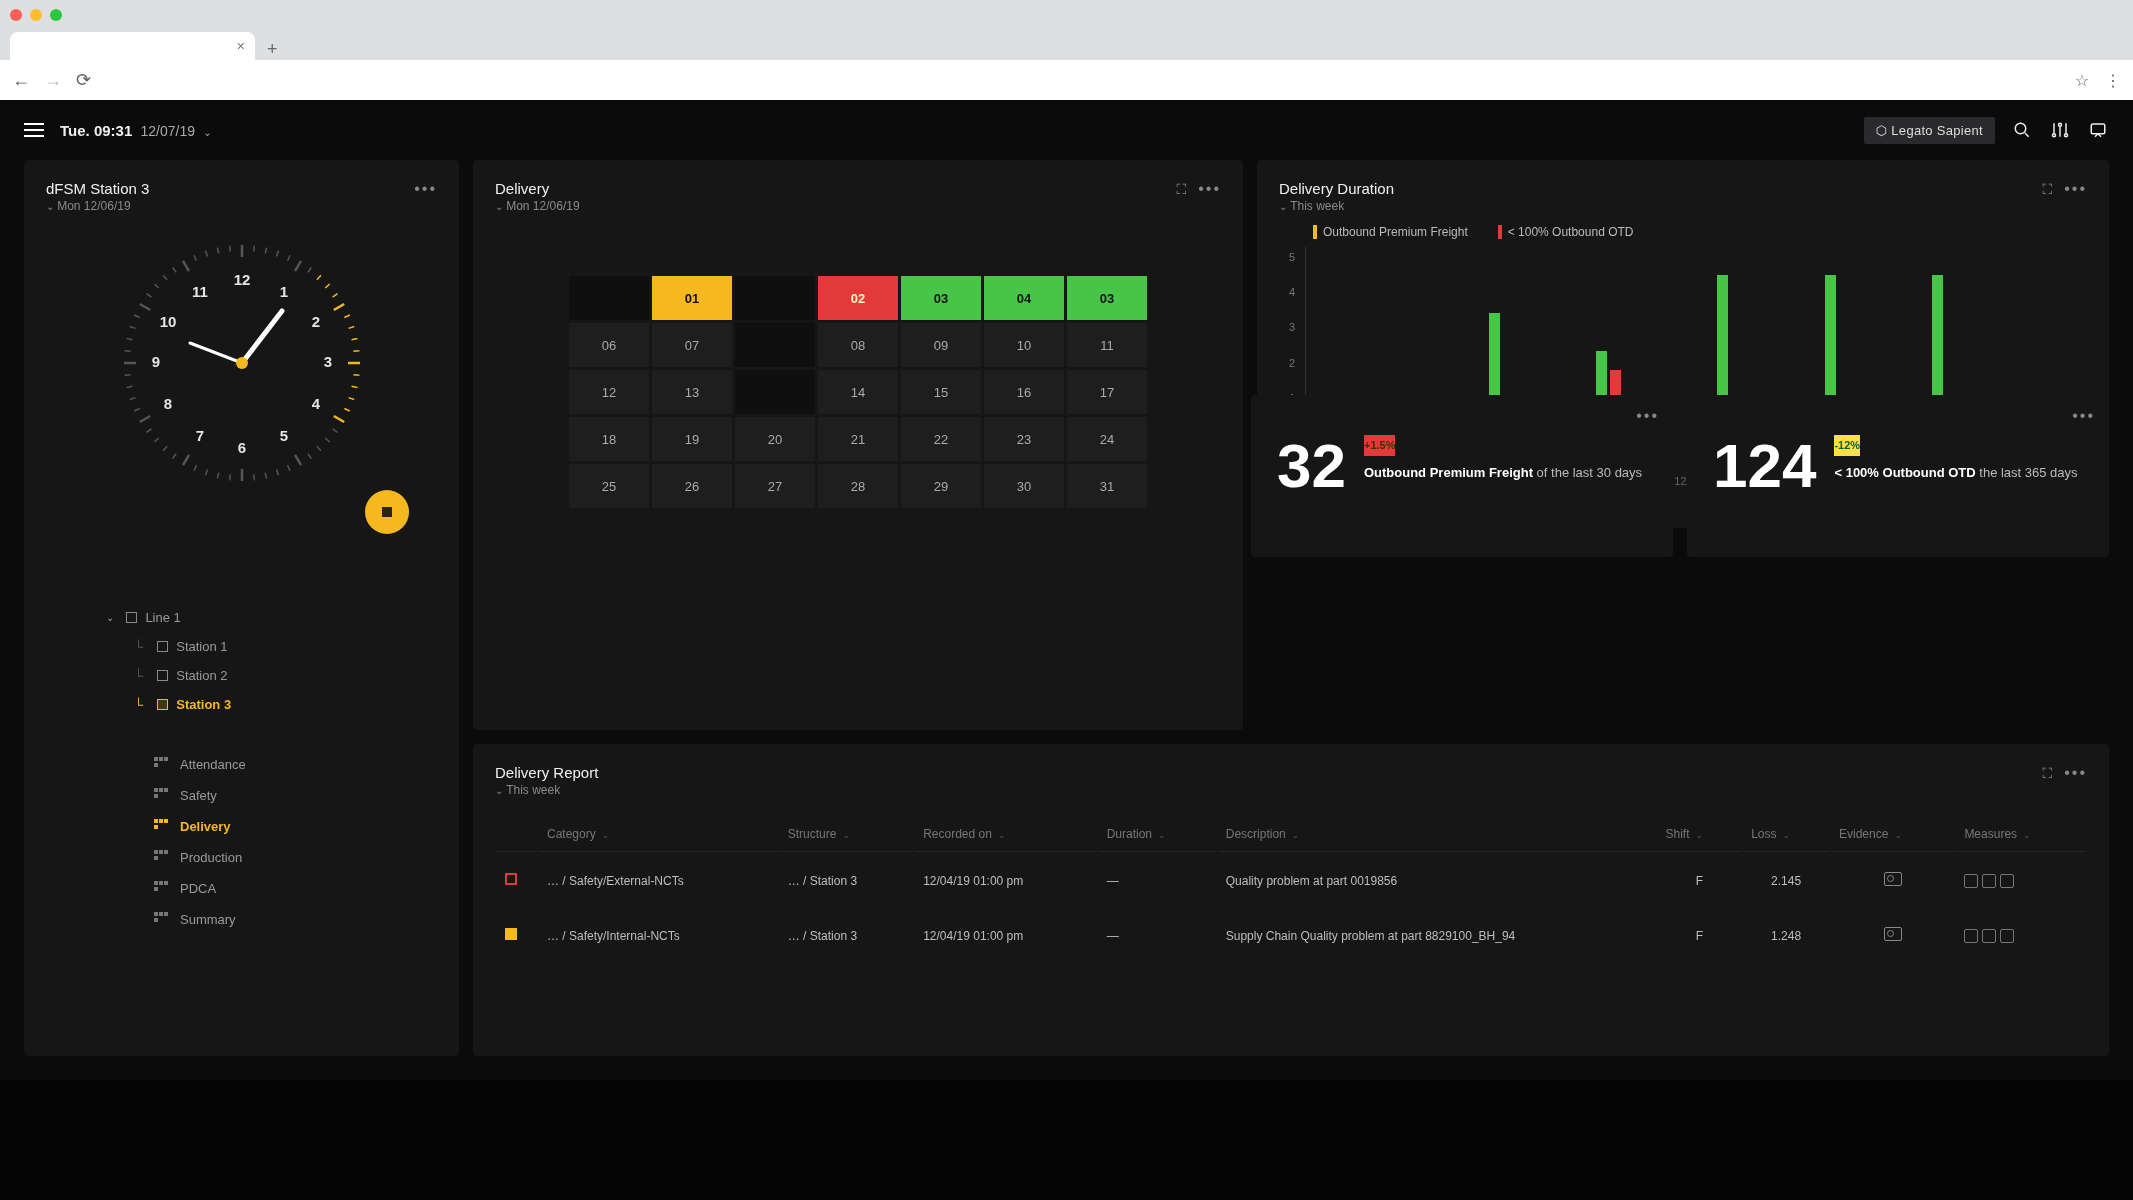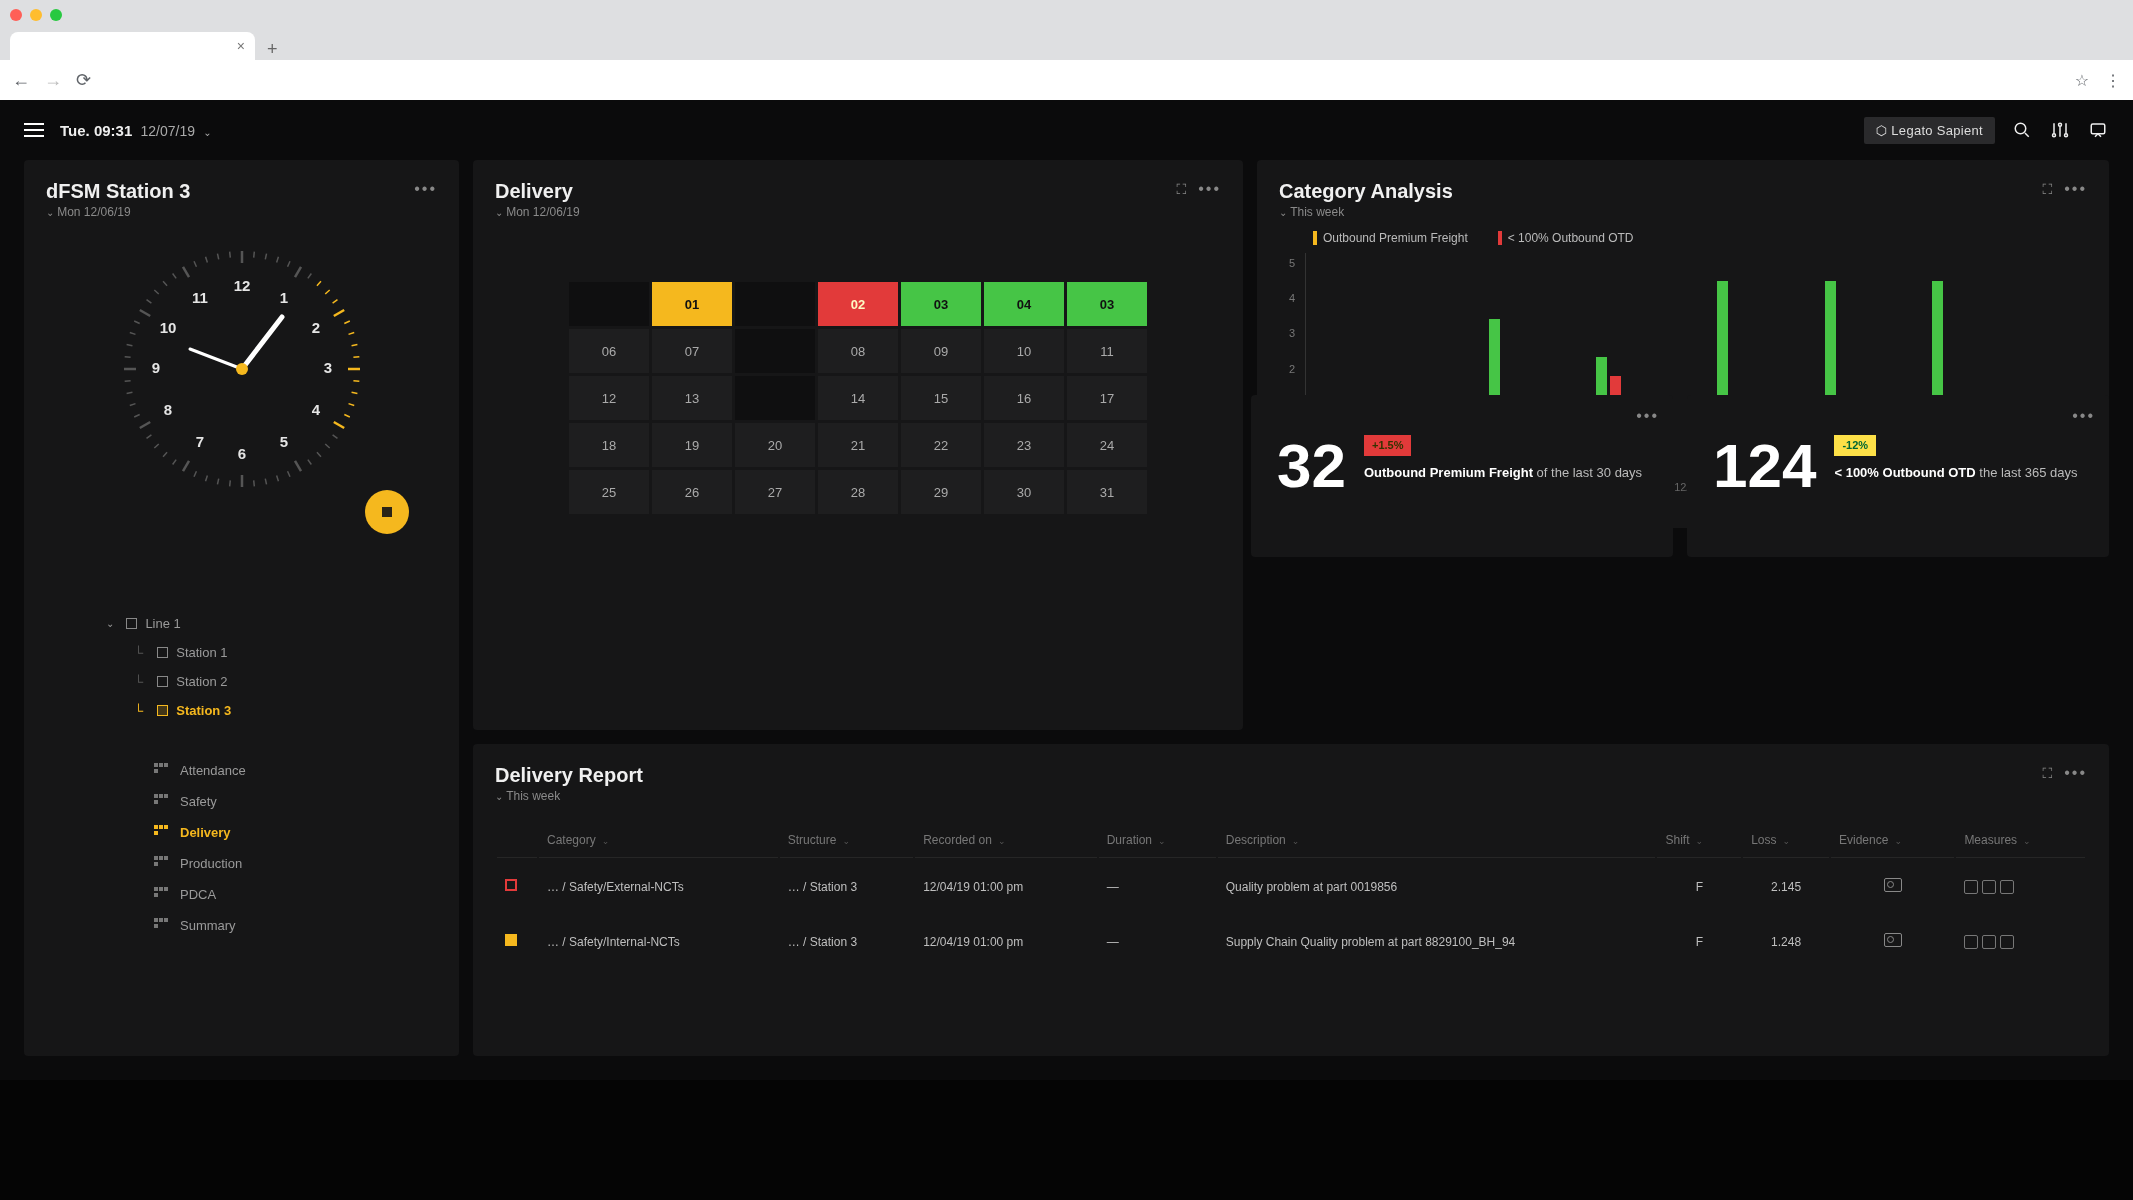--- a/index.html
+++ b/index.html
@@ -20,21 +20,21 @@
 .hamb{display:flex;flex-direction:column;gap:4px;cursor:pointer}
 .hamb span{width:20px;height:2px;background:#fff}
 .dt{font-size:15px;font-weight:600}
 .dt small{font-weight:400;color:#aaa;margin-left:4px;font-size:14px}
 .spacer{flex:1}
 .brand{background:#2a2a2c;padding:6px 12px;border-radius:2px;font-size:13px;color:#ddd;letter-spacing:.3px}
 .ticon{width:22px;height:22px;display:flex;align-items:center;justify-content:center;cursor:pointer;color:#eee}
 .main{flex:1;display:grid;grid-template-columns:435px 770px 1fr;grid-template-rows:570px 1fr;gap:14px;padding:0 24px 24px}
 .panel{background:#161617;border-radius:4px;padding:20px 22px;position:relative}
 .phead{display:flex;align-items:flex-start;justify-content:space-between;margin-bottom:6px}
-.ptitle{font-size:20px;font-weight:700;color:#f0f0f0}
+.ptitle{font-size:15px;font-weight:400;color:#f0f0f0}
 .psub{font-size:12px;color:#8a8a8a;margin-top:2px}
 .psub::before{content:"⌄ ";font-size:10px}
 .dots{color:#888;font-size:16px;letter-spacing:2px;cursor:pointer}
 .pop{color:#888;font-size:14px;margin-right:12px;cursor:pointer}
 .sidebar{grid-row:1/3}
 .clock{width:260px;height:260px;border-radius:50%;margin:20px auto 12px;position:relative}
 .clock svg{position:absolute;inset:0}
 .stopbtn{width:44px;height:44px;border-radius:50%;background:#f5b81e;position:absolute;right:50px;top:330px;display:flex;align-items:center;justify-content:center;cursor:pointer}
 .stopbtn::after{content:"";width:10px;height:10px;background:#2a2317}
 .tree{margin-top:110px;font-size:13px;color:#9a9a9a}
@@ -67,21 +67,21 @@
 .bars{flex:1;display:flex;align-items:flex-end;justify-content:space-around;border-left:1px solid #333;padding-bottom:2px;position:relative}
 .bgrp{display:flex;align-items:flex-end;gap:3px;position:relative;height:190px}
 .bar{width:11px}
 .xlab{display:flex;justify-content:space-around;font-size:11px;color:#666;margin-left:26px;margin-top:8px}
 .kpirow{position:absolute;top:395px;right:24px;left:auto;width:858px;display:grid;grid-template-columns:1fr 1fr;gap:14px}
 .kpi{background:#161617;border-radius:4px;padding:22px 26px;position:relative;height:162px}
 .kpi .dots{position:absolute;top:12px;right:14px}
 .kpi .body{display:flex;align-items:flex-start;gap:18px;margin-top:18px}
 .kpi .big{font-size:62px;font-weight:800;color:#fff;line-height:1}
 .kpi .meta{font-size:13px;color:#bbb;line-height:1.4}
-.kpi .badge{display:inline-block;padding:3px 8px;font-size:11px;font-weight:600;margin-bottom:8px}
+.kpi .badge{display:inline-block;padding:3px 0;font-size:11px;font-weight:600;margin-bottom:8px}
 .kpi .badge.red{background:#e23a3a;color:#330}
 .kpi .badge.green{background:#fde047;color:#063}
 .kpi b{color:#fff;font-weight:700}
 .report{grid-column:2/4}
 .tbl{width:100%;margin-top:18px;font-size:12px}
 .tbl th{text-align:left;font-weight:400;color:#777;padding:10px 8px;border-bottom:1px solid #262626}
 .tbl th .sv{font-size:9px;margin-left:6px;color:#555}
 .tbl td{padding:18px 8px;color:#bfbfbf;vertical-align:middle}
 .sq{width:12px;height:12px;display:inline-block}
 .sq.ro{border:2px solid #e23a3a}
@@ -394,21 +394,21 @@
                 <td class="">31</td>
               </tr>
             </tbody>
           </table>
         </div>
     </div>
 
     <div class="panel analysis" style="height:368px">
       <div class="phead">
         <div>
-          <div class="ptitle">Category Analysis</div>
+          <div class="ptitle">Delivery Duration</div>
           <div class="psub">This week</div>
         </div>
         <div><span class="pop">⛶</span><span class="dots">•••</span></div>
       </div>
       <div class="legend">
         <div class="lk">
             <span class="sw" style="background:#f5b81e"></span>
             <span>Outbound Premium Freight</span>
           </div>
         <div class="lk">

